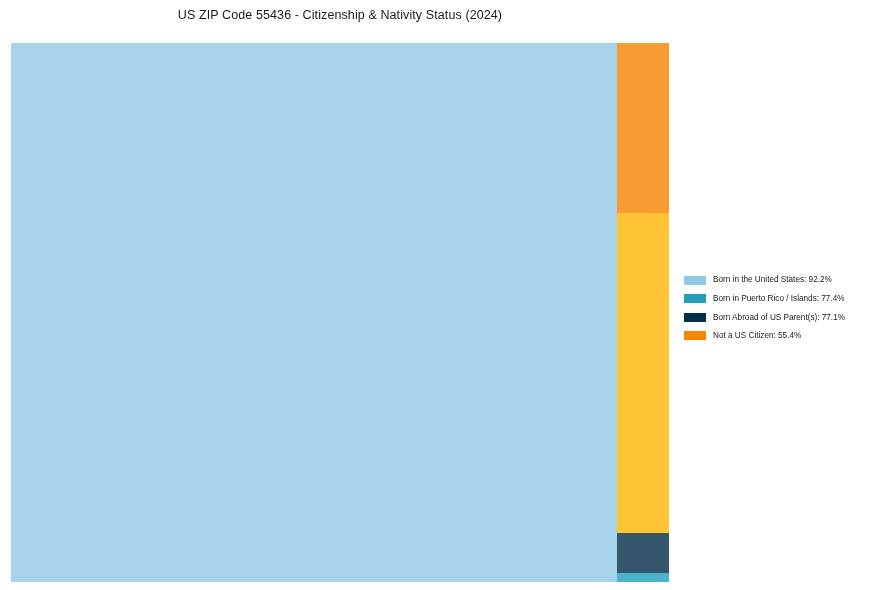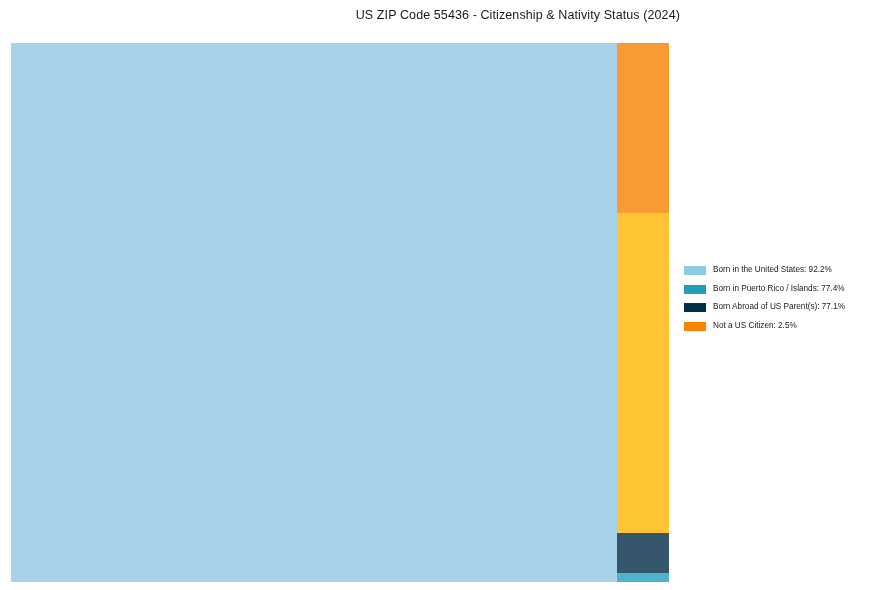--- a/index.html
+++ b/index.html
@@ -19,21 +19,21 @@
     left: 0; top: 0;
     width: 889px;
     height: 590px;
     background: #ffffff;
   }
   #chart-title {
     position: absolute;
     left: 0;
     top: 8px;
     width: 680px;
-    text-align: right;
+    text-align: center;
     font-size: 12.5px;
     color: #1a1a1a;
     letter-spacing: 0.1px;
     white-space: nowrap;
   }
   #treemap {
     position: absolute;
     left: 11px;
     top: 43px;
     width: 658px;
@@ -44,21 +44,21 @@
     box-sizing: border-box;
   }
   #legend {
     position: absolute;
     left: 684px;
     top: 266px;
     width: 195px;
   }
   .legend-row {
     display: flex;
-    align-items: flex-start;
+    align-items: flex-end;
     height: 18.6px;
   }
   .legend-swatch {
     width: 22px;
     height: 9px;
     flex: 0 0 22px;
   }
   .legend-text {
     margin-left: 7px;
     font-size: 8.2px;
@@ -90,17 +90,17 @@
       <div class="legend-row">
         <span class="legend-swatch" style="background: rgb(33, 158, 188);"></span>
         <span class="legend-text">Born in Puerto Rico / Islands: 77.4%</span>
       </div>
       <div class="legend-row">
         <span class="legend-swatch" style="background: rgb(2, 48, 71);"></span>
         <span class="legend-text">Born Abroad of US Parent(s): 77.1%</span>
       </div>
       <div class="legend-row">
         <span class="legend-swatch" style="background: rgb(251, 133, 0);"></span>
-        <span class="legend-text">Not a US Citizen: 2.5%</span>
+        <span class="legend-text">Not a US Citizen: 55.4%</span>
       </div>
     </div>
 
 </div>
 
 </body></html>

